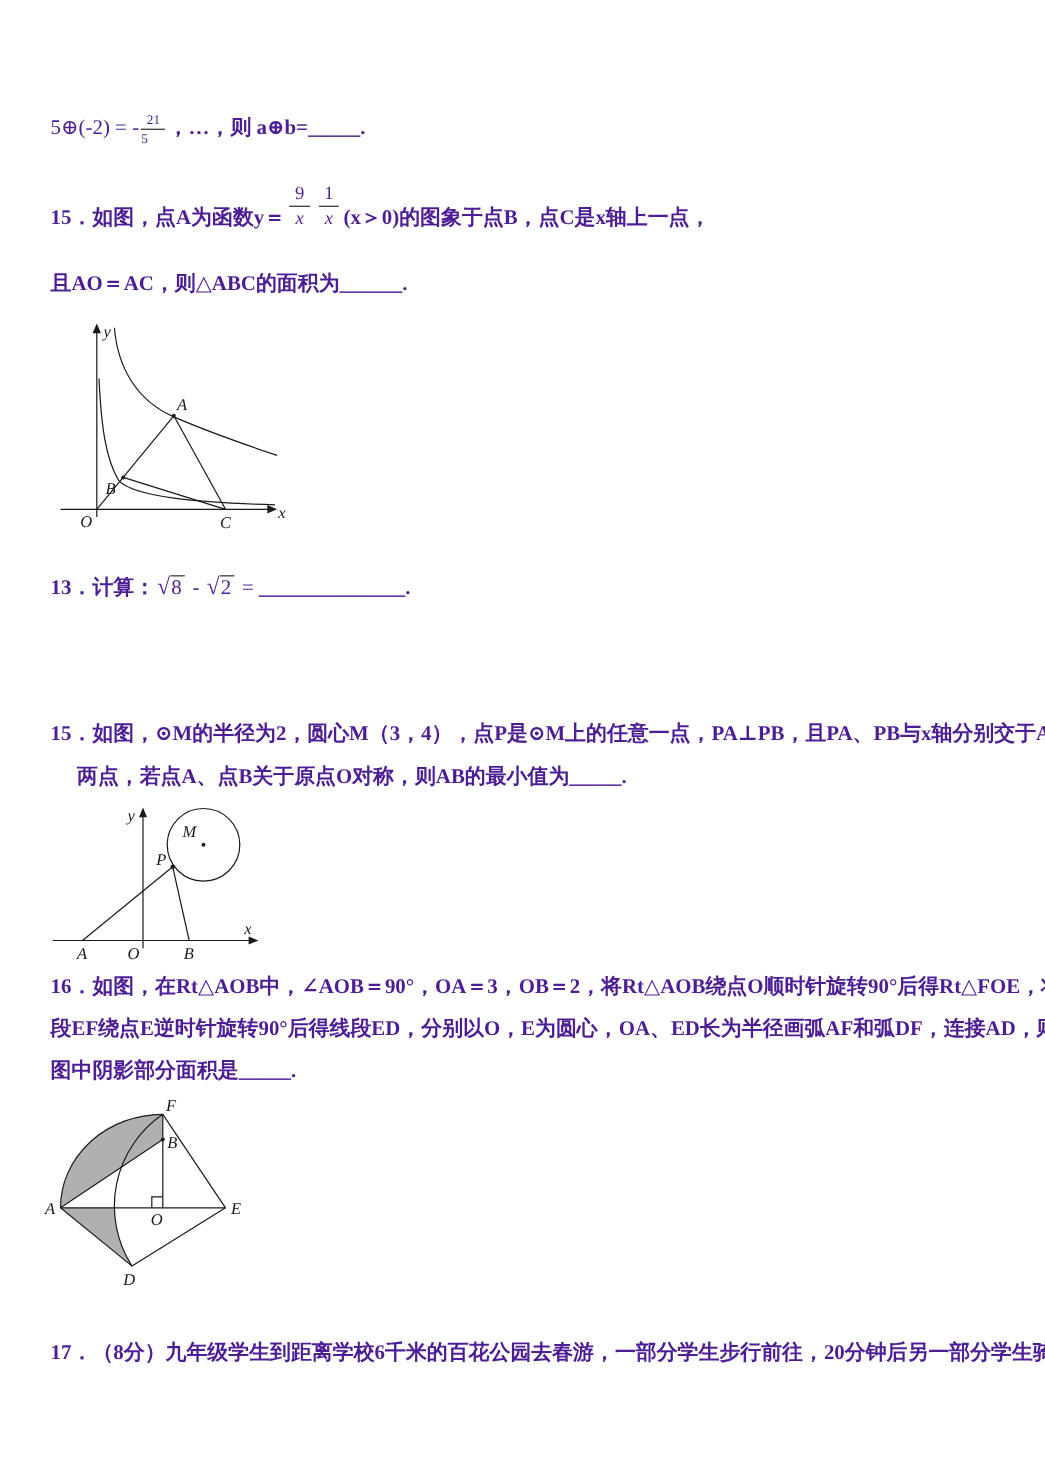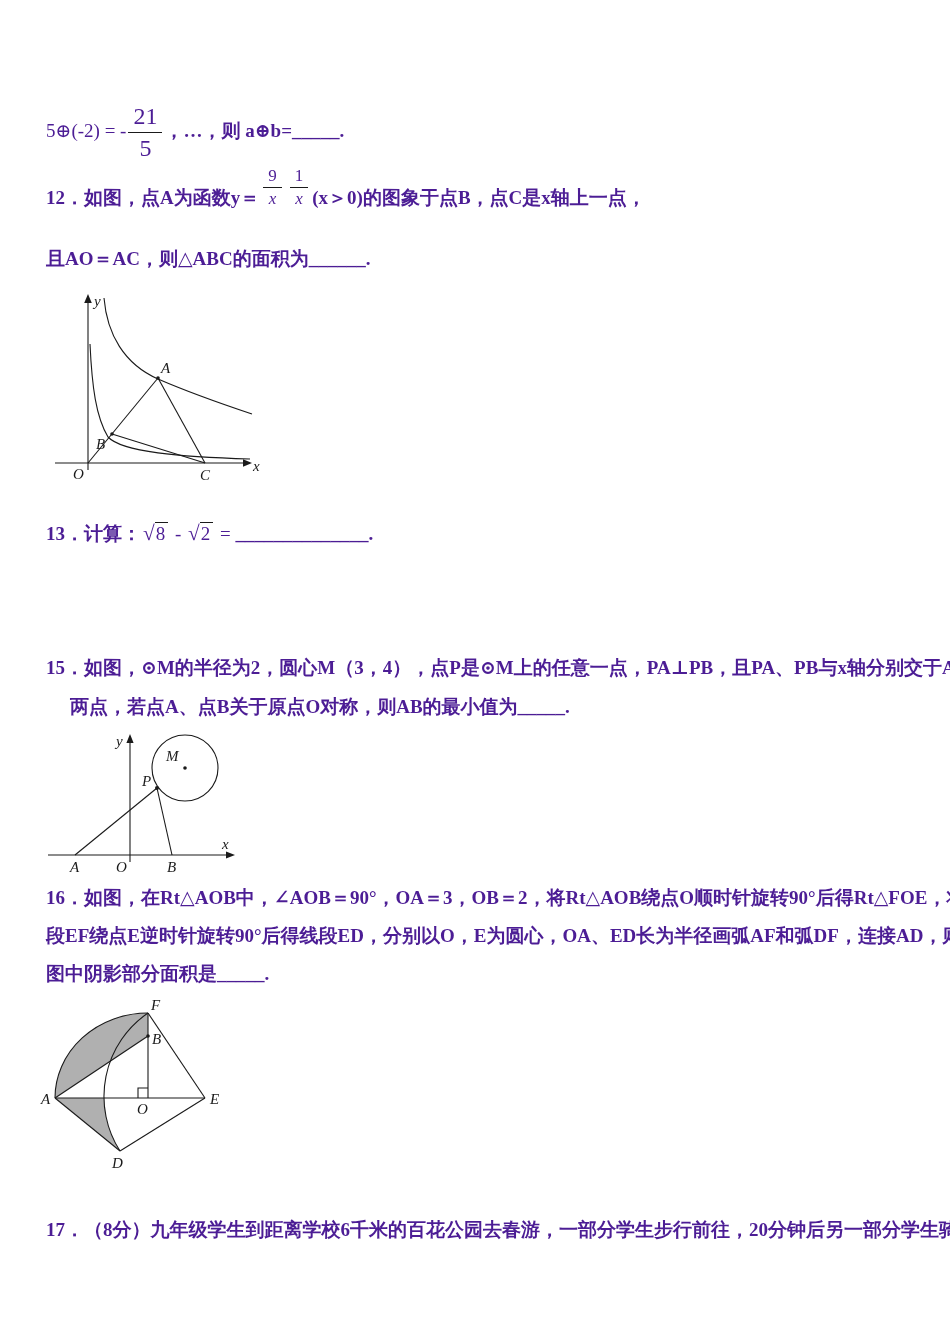--- a/index.html
+++ b/index.html
@@ -5,21 +5,21 @@
   * { box-sizing: border-box; }
   html, body { margin:0; padding:0; background:#ffffff; }
   .page {
     position: relative; width: 950px; height: 1344px; background:#ffffff;
     font-family: "Liberation Serif", "DejaVu Serif", serif;
     color:#4c1d95; overflow:hidden;
   }
   .row { position:absolute; left:46px; white-space:nowrap; font-size:19px; font-weight:bold; line-height:1.25; }
   .math { font-weight:normal; }
   
-  .bfrac { display:inline-block; vertical-align:middle; text-align:center; font-size:24px; font-weight:normal; line-height:1.2; margin:0 2px; }
+  .bfrac { display:inline-block; vertical-align:middle; font-size:12px; font-weight:normal; line-height:1.2; margin:0 2px; }
   .bfrac .fnum { display:block; border-bottom:1.4px solid #1a1a1a; padding:0 5px 1px; }
   .bfrac .fden { display:block; padding-top:1px; }
   
   .ifrac { display:inline-block; text-align:center; font-size:17px; font-weight:normal; line-height:1.15; margin:0 4px; }
   .ifrac .fnum { display:block; border-bottom:1.3px solid #1a1a1a; padding:0 5px 1px; }
   .ifrac .fden { display:block; font-style:italic; padding-top:1px; }
   
   .sqrt { font-weight:normal; white-space:nowrap; margin:0 2px; }
   .rsign { font-size:1.12em; }
   .rad { border-top:1.4px solid #1a1a1a; padding:0 3px 0 1px; }
@@ -29,21 +29,21 @@
 </head>
 <body>
 
 <div class="page">
 
   <div class="row" style="top:102px;">
     <span class="math">5⊕(-2) = -</span><span class="bfrac"><span class="fnum">21</span><span class="fden">5</span></span><span>，…，则 a⊕b=_____.</span>
   </div>
 
   <div class="row" style="top:166px;">
-    <span>12．如图，点A为函数y＝</span><span class="ifrac"><span class="fnum">9</span><span class="fden">x</span></span><span class="ifrac"><span class="fnum">1</span><span class="fden">x</span></span><span>(x＞0)的图象于点B，点C是x轴上一点，</span>
+    <span>15．如图，点A为函数y＝</span><span class="ifrac"><span class="fnum">9</span><span class="fden">x</span></span><span class="ifrac"><span class="fnum">1</span><span class="fden">x</span></span><span>(x＞0)的图象于点B，点C是x轴上一点，</span>
   </div>
 
   <div class="row" style="top:247px;">
     <span>且AO＝AC，则△ABC的面积为______.</span>
   </div>
 
   <svg class="fig" style="left:40px; top:292px;" width="230" height="200" viewBox="0 0 230 200">
     <g stroke="#1a1a1a" stroke-width="1.1" fill="none">
       <line x1="48" y1="8" x2="48" y2="178"></line>
       <line x1="15" y1="171" x2="206" y2="171"></line>

